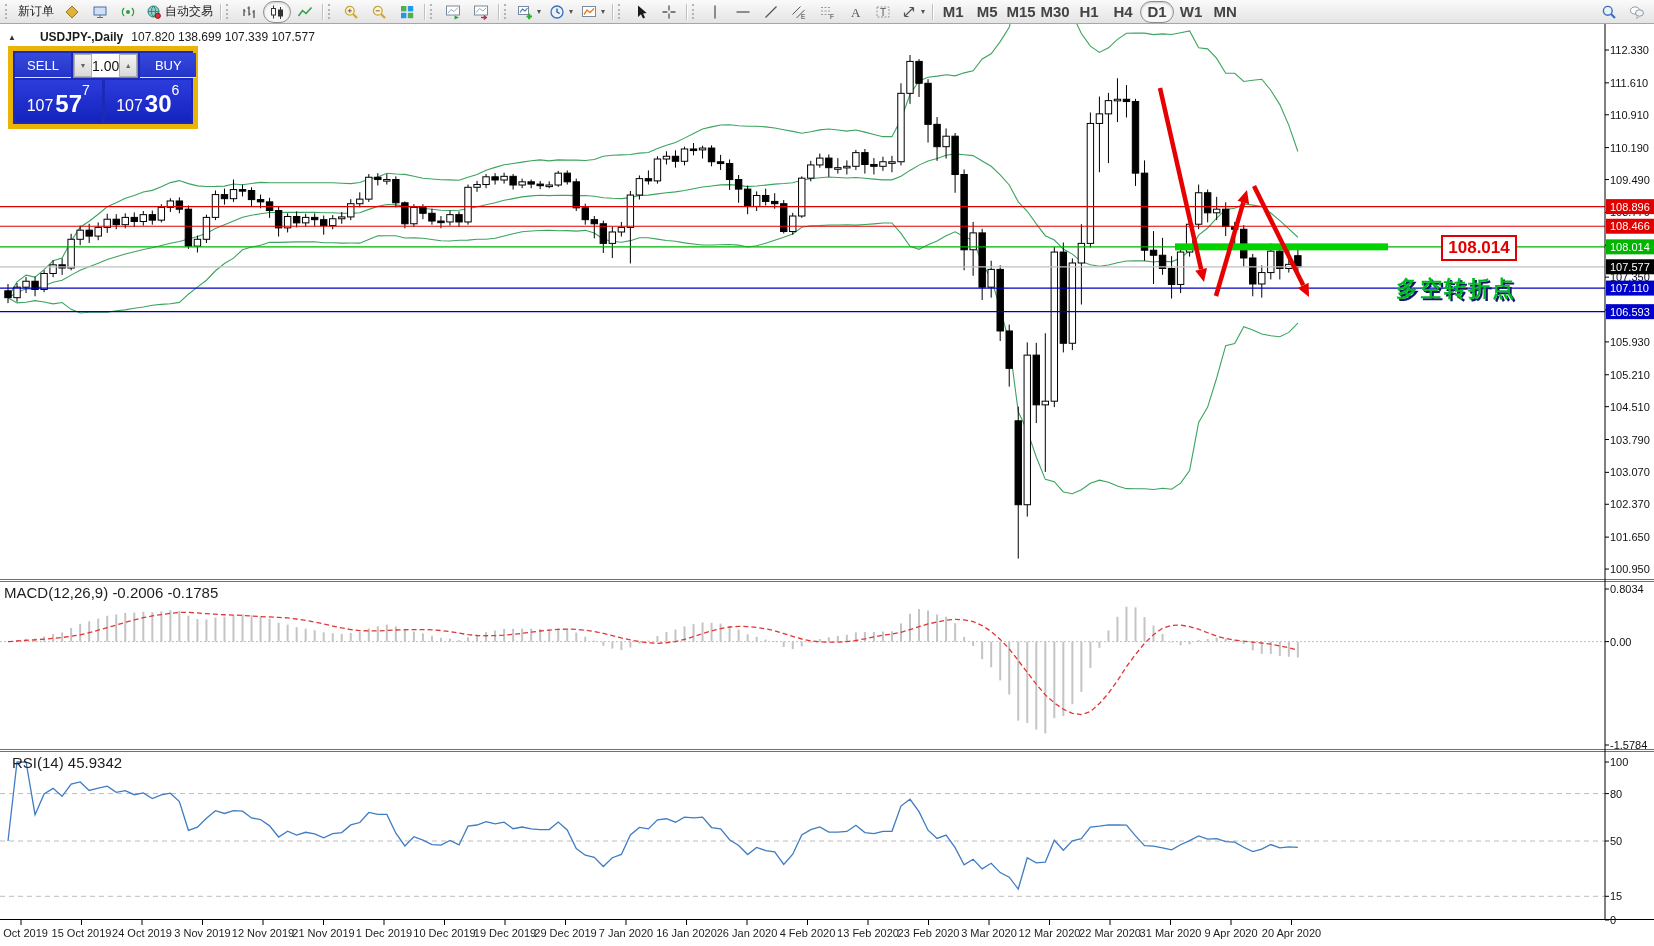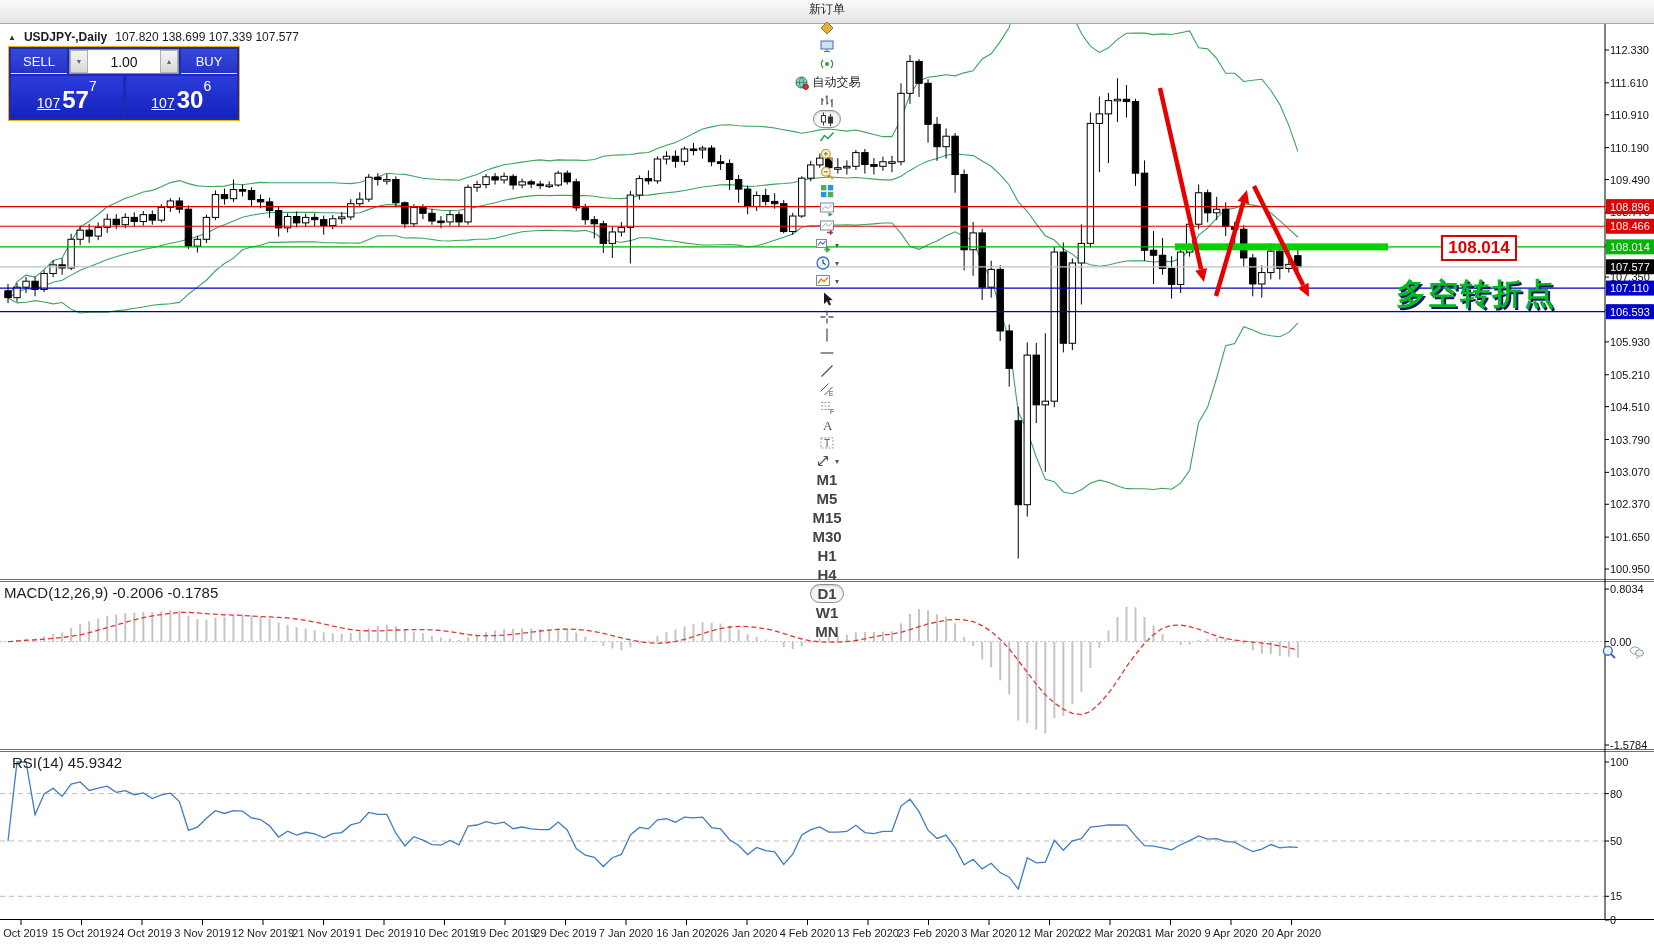--- a/index.html
+++ b/index.html
@@ -1,57 +1,57 @@
 <!DOCTYPE html>
 <html><head>
 <meta charset="utf-8">
 <style>
   html,body{margin:0;padding:0;width:1654px;height:946px;overflow:hidden;background:#fff;
     font-family:"Liberation Sans",sans-serif;position:relative;}
   
   .toolbar{position:absolute;top:0;left:0;width:1654px;height:24px;z-index:10;
     background:linear-gradient(#fafafa,#e4e4e4);border-bottom:1px solid #a6a6a6;
-    display:flex;align-items:center;padding:0 3px;box-sizing:border-box;flex-direction:column;}
+    display:flex;align-items:center;padding:0 3px;box-sizing:border-box;}
   .grip{width:4px;height:15px;border-left:2px dotted #b3b3b3;margin:0 3px 0 2px;}
   .sep{width:1px;height:16px;background:#bfbfbf;box-shadow:1px 0 0 #fff;margin:0 3px;}
   .tbtn{height:20px;min-width:20px;display:flex;align-items:center;justify-content:center;
     gap:3px;padding:0 3px;border:1px solid transparent;border-radius:2px;font-size:12px;
     color:#222;cursor:default;white-space:nowrap;}
   .tbtn.active{background:#f6f6f6;border-color:#8f8f8f;box-shadow:inset 0 1px 2px rgba(0,0,0,.18);border-radius:11px;}
   .tbtn .caret{font-size:8px;color:#555;margin-left:1px;}
   .tbtn svg{display:block;}
   .tf{font-size:15px;font-weight:bold;color:#444;width:26px;}
   .tright{margin-left:auto;display:flex;align-items:center;}
   
   #cv{position:absolute;left:0;top:0;z-index:1;}
   .chart-header{position:absolute;left:8px;top:30px;z-index:3;font-size:12px;color:#1b1b1b;
     display:flex;gap:8px;align-items:center;}
   .chart-header .tri{font-size:8px;color:#333;}
-  .chart-header b{font-weight:bold;}
-  .trade-panel{position:absolute;left:8px;top:46px;width:232px;z-index:3;
-    background:#1b2ab8;border:1px solid #eab308;padding:2px;box-sizing:border-box;}
+  .chart-header b{font-weight:bold;margin-left:16px;}
+  .trade-panel{position:absolute;left:8px;top:46px;width:190px;z-index:3;
+    background:#1b2ab8;border:5px solid #eab308;padding:2px;box-sizing:border-box;}
   .tp-row1{display:flex;height:25px;gap:2px;}
   .tp-btn{flex:0 0 56px;background:linear-gradient(#3749dd,#2434c8);color:#fff;font-size:13px;
     display:flex;align-items:center;justify-content:center;border-bottom:1px solid rgba(255,255,255,.85);}
   .tp-vol{flex:1;background:#fff;border:1px solid #8a8a8a;display:flex;align-items:stretch;}
   .tp-spin{width:16px;background:linear-gradient(#f4f4f4,#d9d9d9);border:1px solid #b0b0b0;
     font-size:7px;color:#666;display:flex;align-items:center;justify-content:center;}
   .tp-vol-val{flex:1;display:flex;align-items:center;justify-content:center;font-size:14px;color:#111;}
   .tp-row2{display:flex;gap:3px;margin-top:2px;height:42px;}
   .tp-price{flex:1;background:linear-gradient(#2c3cdb,#1523bd);color:#fff;display:flex;
     align-items:flex-end;justify-content:center;padding-bottom:3px;}
-  .tp-price .pfx{font-size:14px;margin:1px 2px 4px 0;text-decoration:underline;}
+  .tp-price .pfx{font-size:16px;margin:1px 2px 4px 0;}
   .tp-price .big{font-size:24px;font-weight:bold;line-height:30px;}
   .tp-price .sup{font-size:14px;align-self:flex-start;margin-top:2px;}
   .ind-label{position:absolute;left:4px;z-index:3;font-size:15px;color:#1e1e1e;}
   #macd-label{top:584px;} #rsi-label{top:754px;padding-left:8px;}
   .callout{position:absolute;left:1441px;top:235px;width:72px;height:22px;z-index:4;
     border:2px solid #e00000;background:#fff;color:#e00000;font-size:17px;font-weight:bold;
     display:flex;align-items:center;justify-content:center;}
-  .cn-note{position:absolute;left:1396px;top:274px;z-index:4;font-size:30px;font-weight:bold;
+  .cn-note{position:absolute;left:1396px;top:274px;z-index:4;font-size:22px;font-weight:bold;
     color:#00bb22;letter-spacing:2px;text-shadow:2px 2px 0 #15156a;white-space:nowrap;}
 </style>
 </head>
 <body>
 
 <div class="toolbar" id="toolbar">
     <span class="grip"></span>
     <div class="tbtn">
       <span class="tlabel">新订单</span>
     </div>

